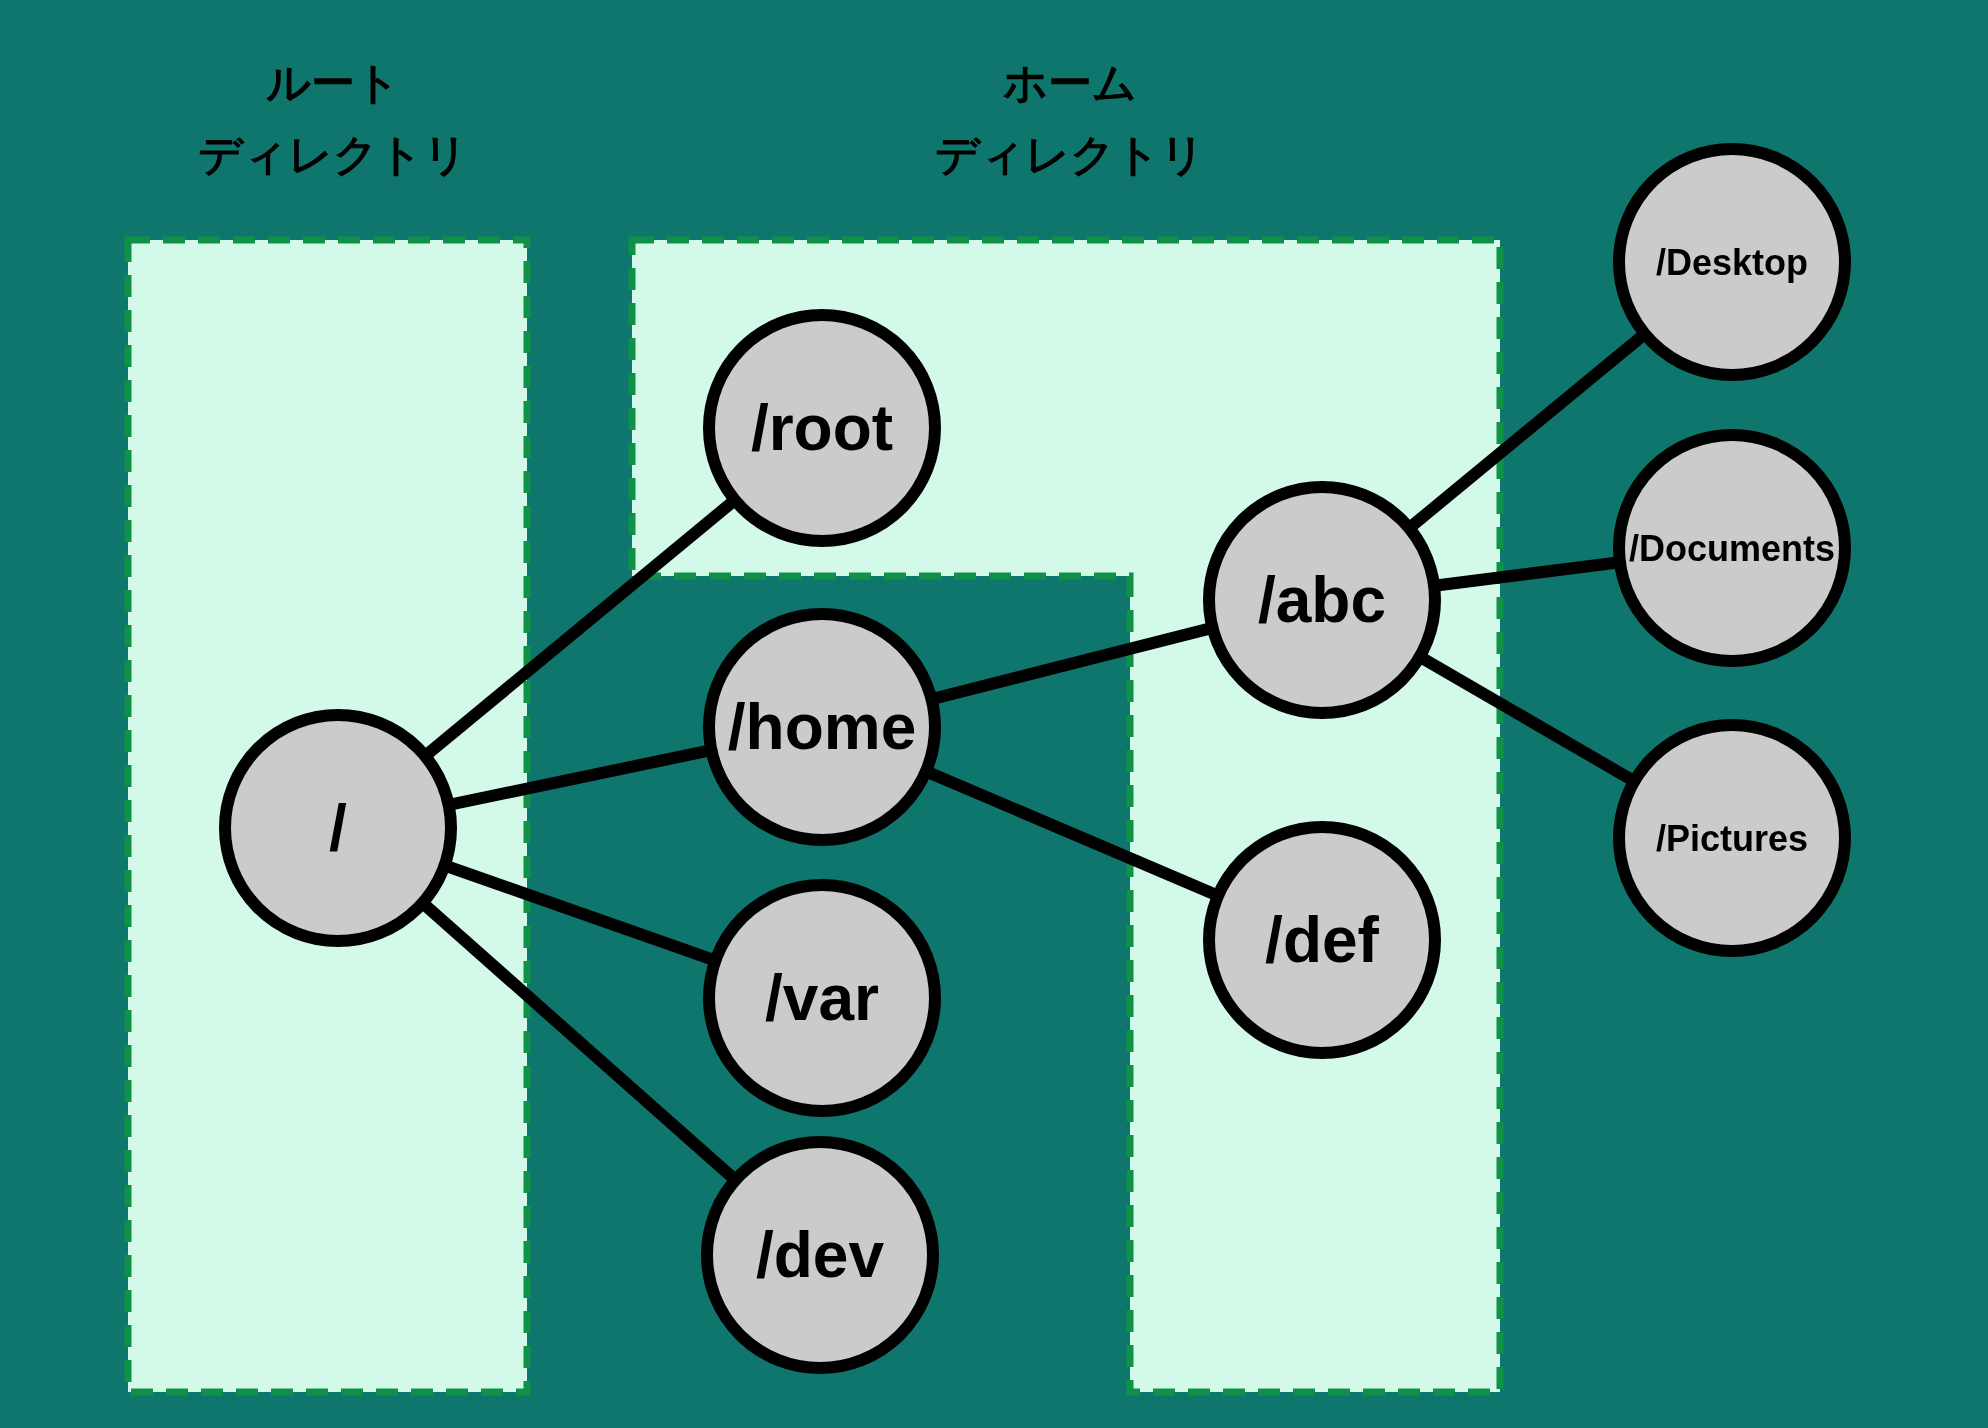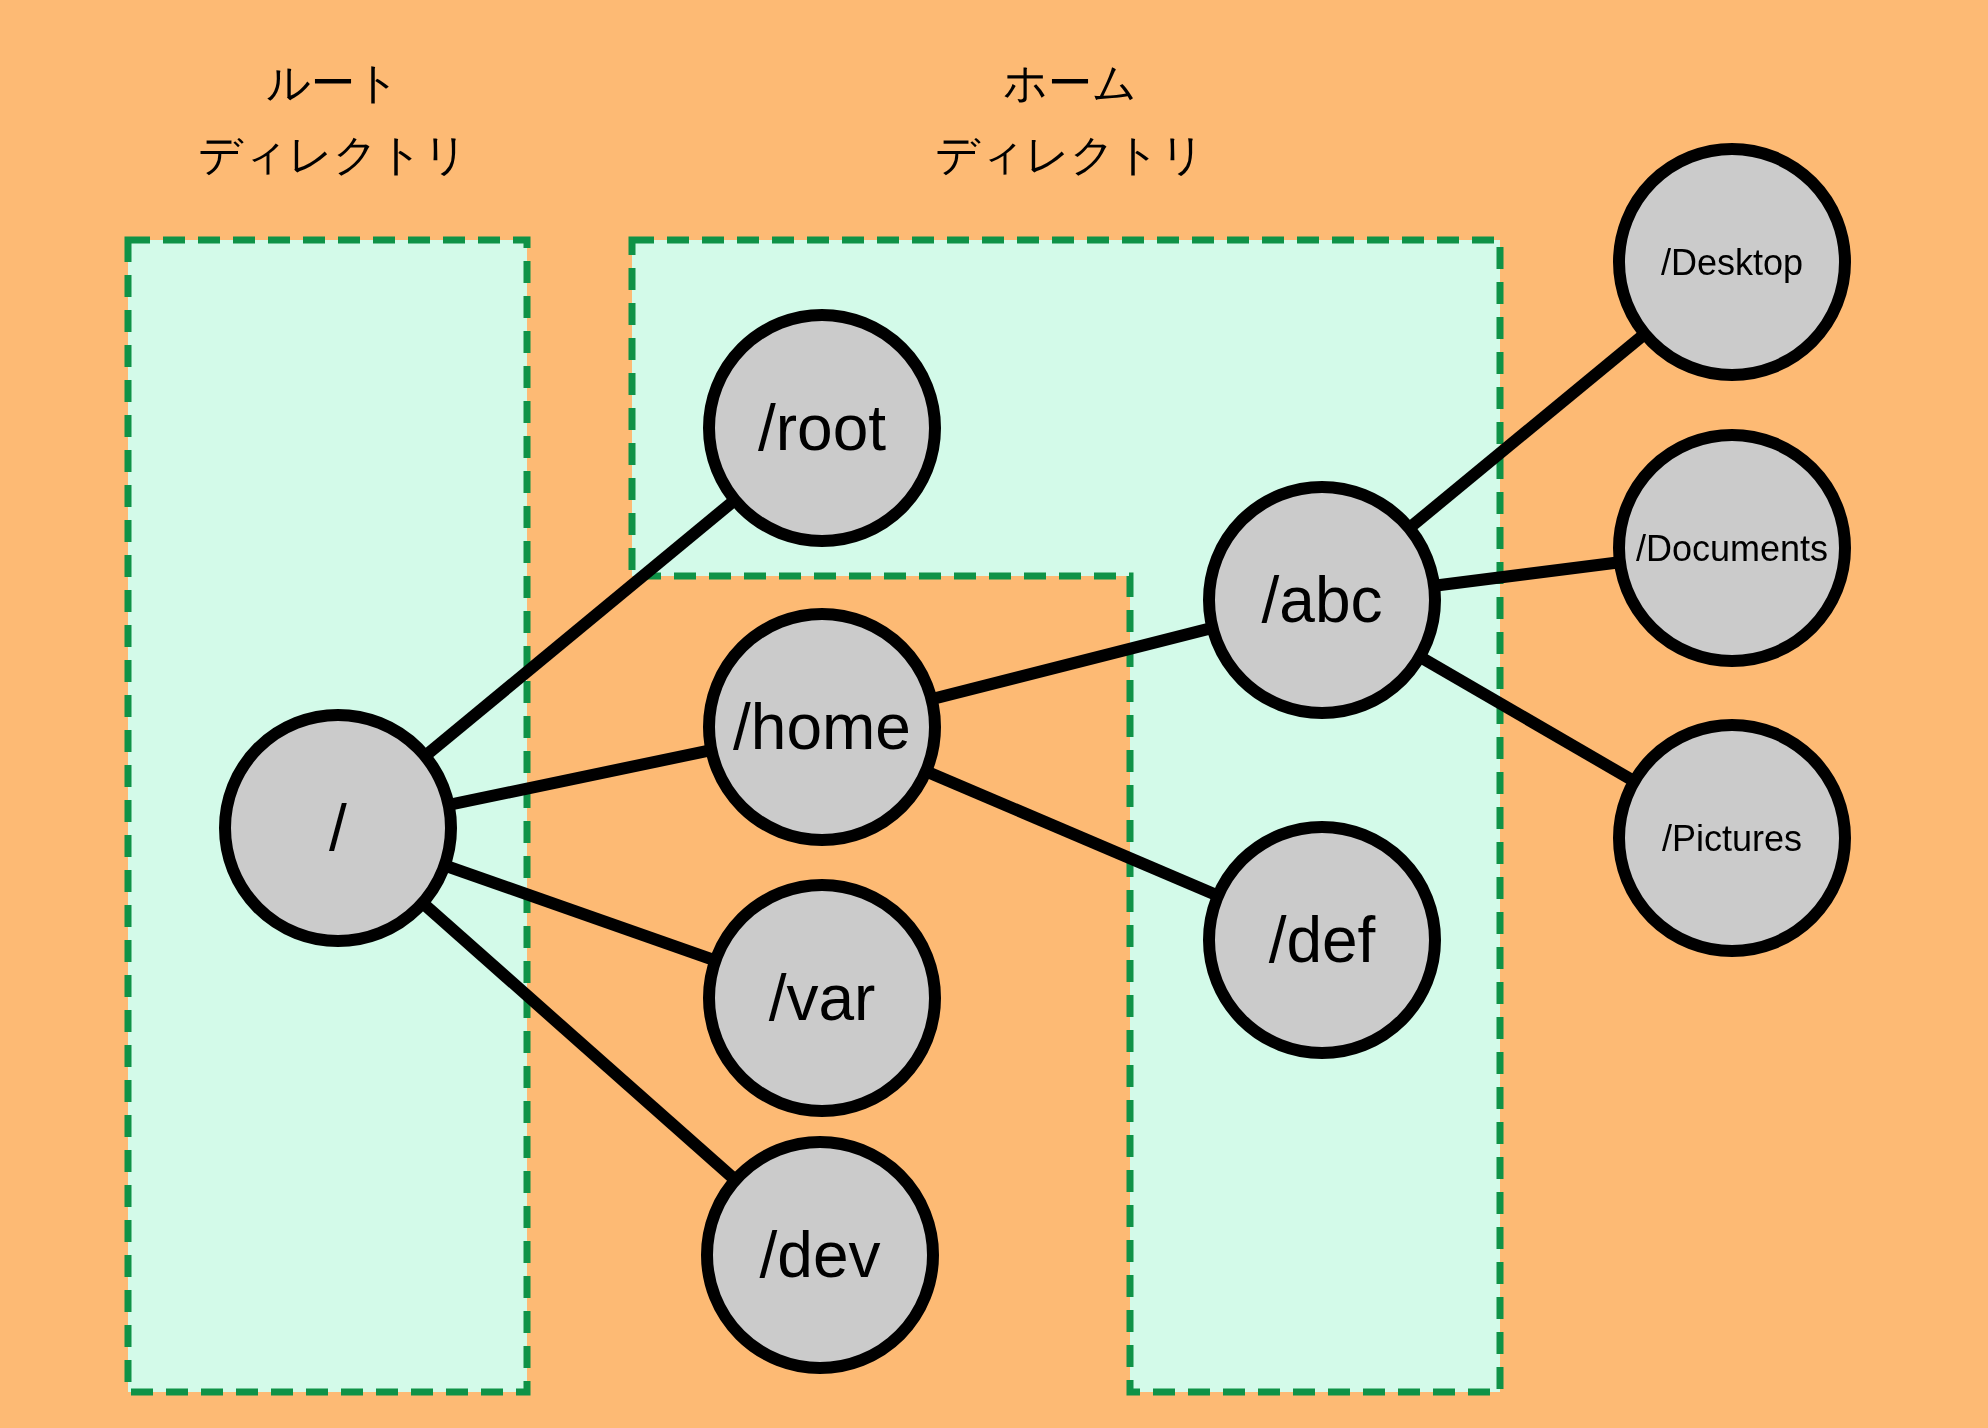--- a/index.html
+++ b/index.html
@@ -4,22 +4,23 @@
 <style>
   html, body {
     margin: 0;
     padding: 0;
     background: #ffffff;
   }
   .canvas {
     width: 1988px;
     height: 1428px;
     position: relative;
-    background: #fdba74;
+    background: #0f766e;
     font-family: "Liberation Sans", sans-serif;
+    font-weight: bold;
   }
   svg { display: block; }
 
   .region {
     fill: #D3FAE9;
     stroke: #0F9247;
     stroke-width: 7;
     stroke-dasharray: 22 13;
   }
   .edge {

